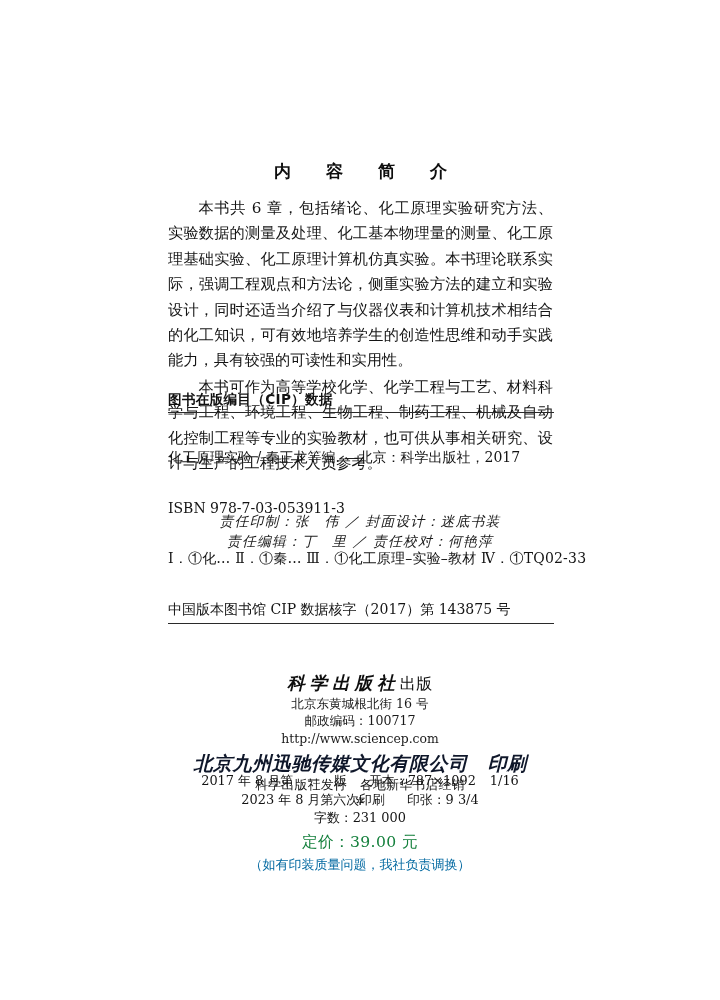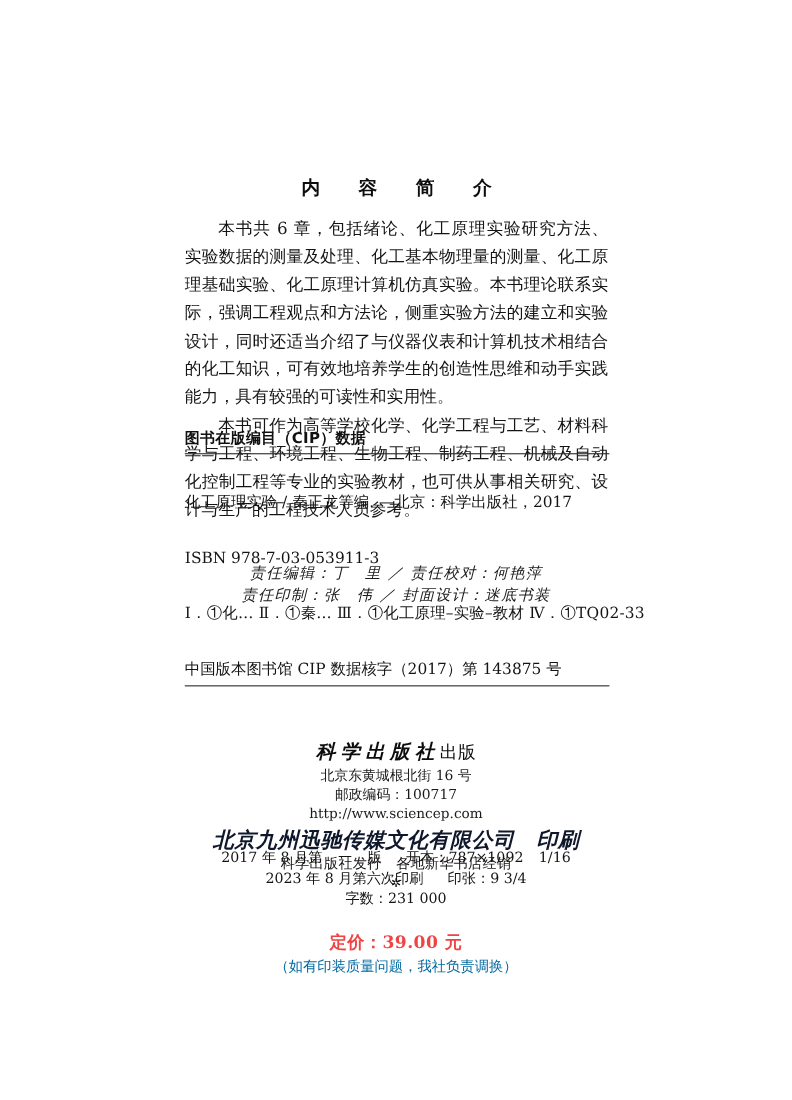--- a/index.html
+++ b/index.html
@@ -187,25 +187,25 @@
   }
   .printrun-line {
     font-size: 12.9px;
     line-height: 18.6px;
     color: #141414;
     white-space: nowrap;
   }
   .printrun-line .gapA { display:inline-block; width: 22px; }
   .printrun-line .gapB { display:inline-block; width: 14px; }
   .price-line {
-    font-weight: bold;
+    font-weight: normal;
     font-size: 15.6px;
     line-height: 24px;
-    color: #ef4444;
-    margin-top: 17px;
+    color: #15803d;
+    margin-top: 2px;
     letter-spacing: 0.4px;
     white-space: nowrap;
   }
   .note-line {
     font-size: 13px;
     line-height: 21px;
     color: #0369a1;
     white-space: nowrap;
   }
 </style>
@@ -226,22 +226,22 @@
     <div class="cip-body">
       <div class="cip-line">化工原理实验 / 秦正龙等编. —北京：科学出版社，2017</div>
       <div class="cip-line">ISBN 978-7-03-053911-3</div>
       <div class="cip-line roman">Ⅰ．①化… Ⅱ．①秦… Ⅲ．①化工原理–实验–教材 Ⅳ．①TQ02-33</div>
       <div class="cip-line">中国版本图书馆 CIP 数据核字（2017）第 143875 号</div>
     </div>
     <hr class="cip-rule-bottom">
   </div>
 
   <div class="credits-section">
+    <div class="credit-line">责任印制：张　伟 ／ 封面设计：迷底书装</div>
     <div class="credit-line">责任编辑：丁　里 ／ 责任校对：何艳萍</div>
-    <div class="credit-line">责任印制：张　伟 ／ 封面设计：迷底书装</div>
   </div>
 
   <div class="imprint-section">
     <div class="publisher-line">
       <span class="publisher-name">科学出版社</span><span class="publisher-suffix">出版</span>
     </div>
     <div class="imprint-small">北京东黄城根北街 16 号</div>
     <div class="imprint-small">邮政编码：100717</div>
     <div class="imprint-url">http://www.sciencep.com</div>
     <div class="printer-line">北京九州迅驰传媒文化有限公司　印刷</div>

